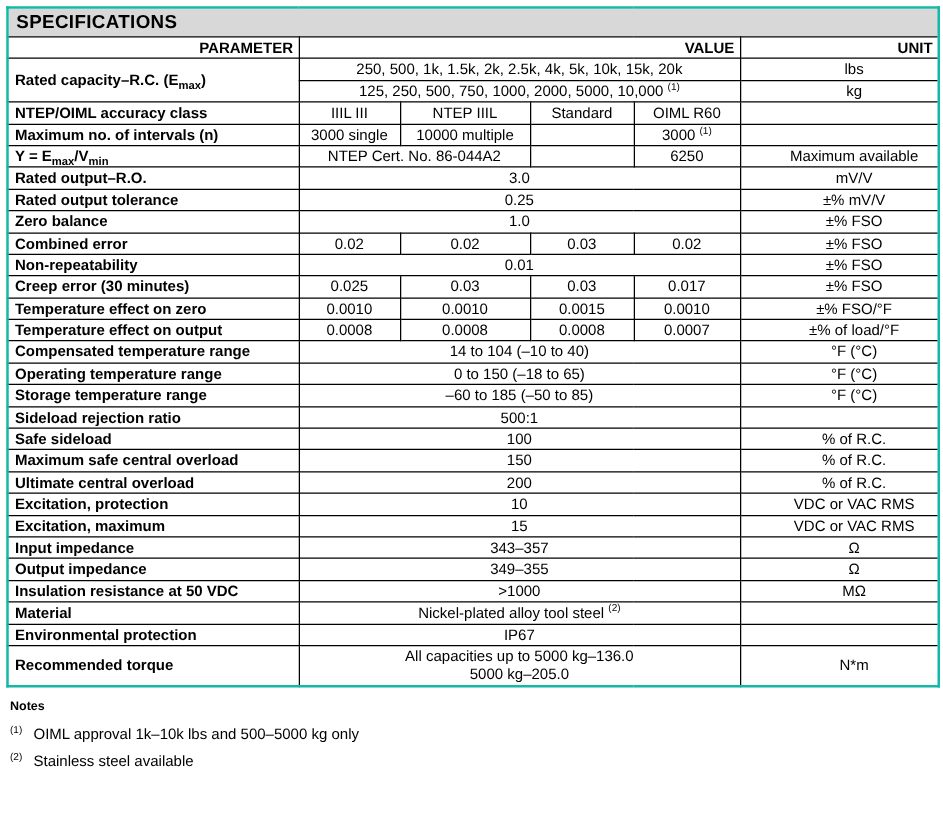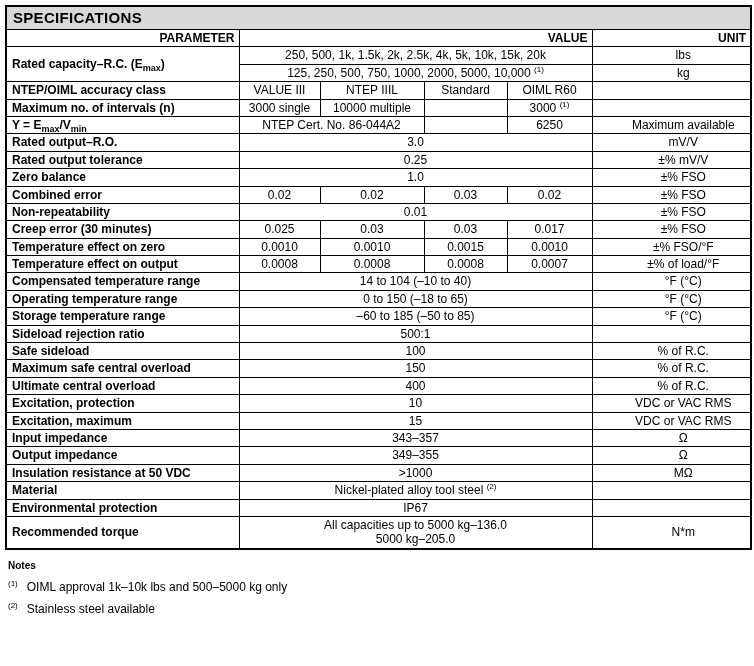--- a/index.html
+++ b/index.html
@@ -10,21 +10,21 @@
     font-family: "Liberation Sans", sans-serif;
     color: #000;
     -webkit-font-smoothing: antialiased;
   }
   .page { padding: 5px 4px 0 5px; }
 
   table.spec-table {
     border-collapse: collapse;
     table-layout: fixed;
     width: 745px;
-    border: 2px solid #000000;
+    border: 2px solid #14b8a6;
   }
   .spec-table td {
     border: 1px solid #000;
     font-size: 12px;
     line-height: 1.2;
     padding: 1px 4px;
     height: 17px;
     overflow: hidden;
   }
   td.title-cell {
@@ -82,21 +82,21 @@
       <td class="v" colspan="4">250, 500, 1k, 1.5k, 2k, 2.5k, 4k, 5k, 10k, 15k, 20k</td>
       <td class="u">lbs</td>
     </tr>
     <tr>
       <td class="v" colspan="4"><span>125, 250, 500, 750, 1000, 2000, 5000, 10,000 </span><sup>(1)</sup></td>
       <td class="u">kg</td>
     </tr>
 
     <tr>
       <td class="p">NTEP/OIML accuracy class</td>
-      <td class="v">VALUE III</td>
+      <td class="v">IIIL III</td>
       <td class="v">NTEP IIIL</td>
       <td class="v">Standard</td>
       <td class="v">OIML R60</td>
       <td class="u"></td>
     </tr>
 
     <tr>
       <td class="p">Maximum no. of intervals (n)</td>
       <td class="v">3000 single</td>
       <td class="v">10000 multiple</td>
@@ -204,21 +204,21 @@
     </tr>
 
     <tr>
       <td class="p">Maximum safe central overload</td>
       <td class="v" colspan="4">150</td>
       <td class="u">% of R.C.</td>
     </tr>
 
     <tr>
       <td class="p">Ultimate central overload</td>
-      <td class="v" colspan="4">400</td>
+      <td class="v" colspan="4">200</td>
       <td class="u">% of R.C.</td>
     </tr>
 
     <tr>
       <td class="p">Excitation, protection</td>
       <td class="v" colspan="4">10</td>
       <td class="u">VDC or VAC RMS</td>
     </tr>
 
     <tr>

